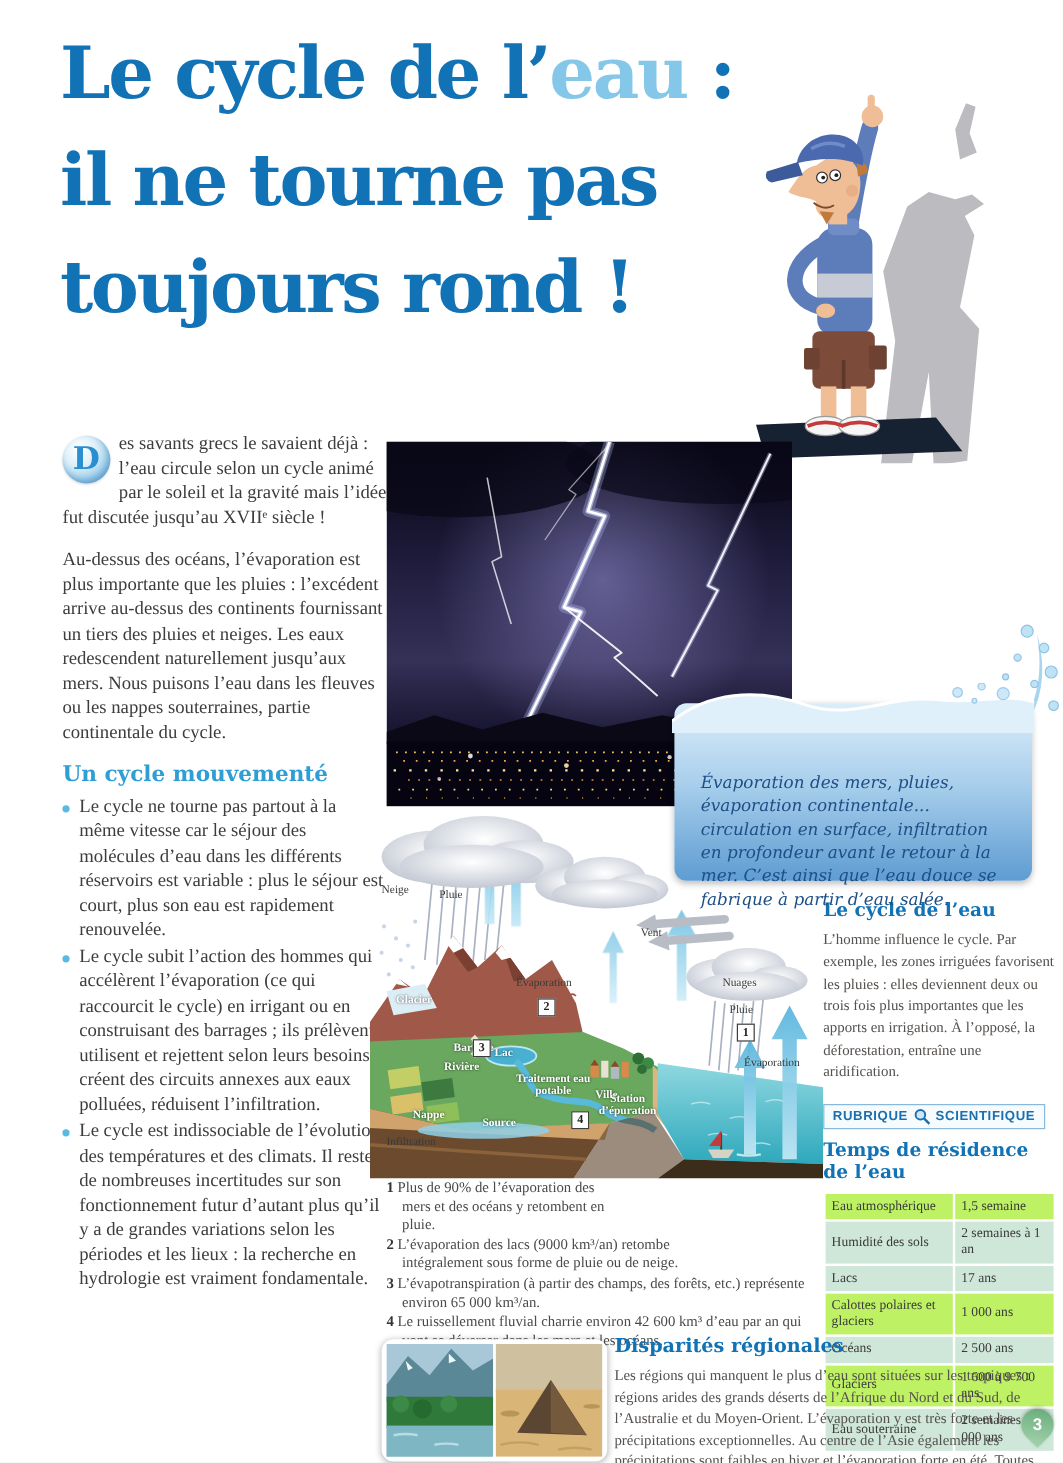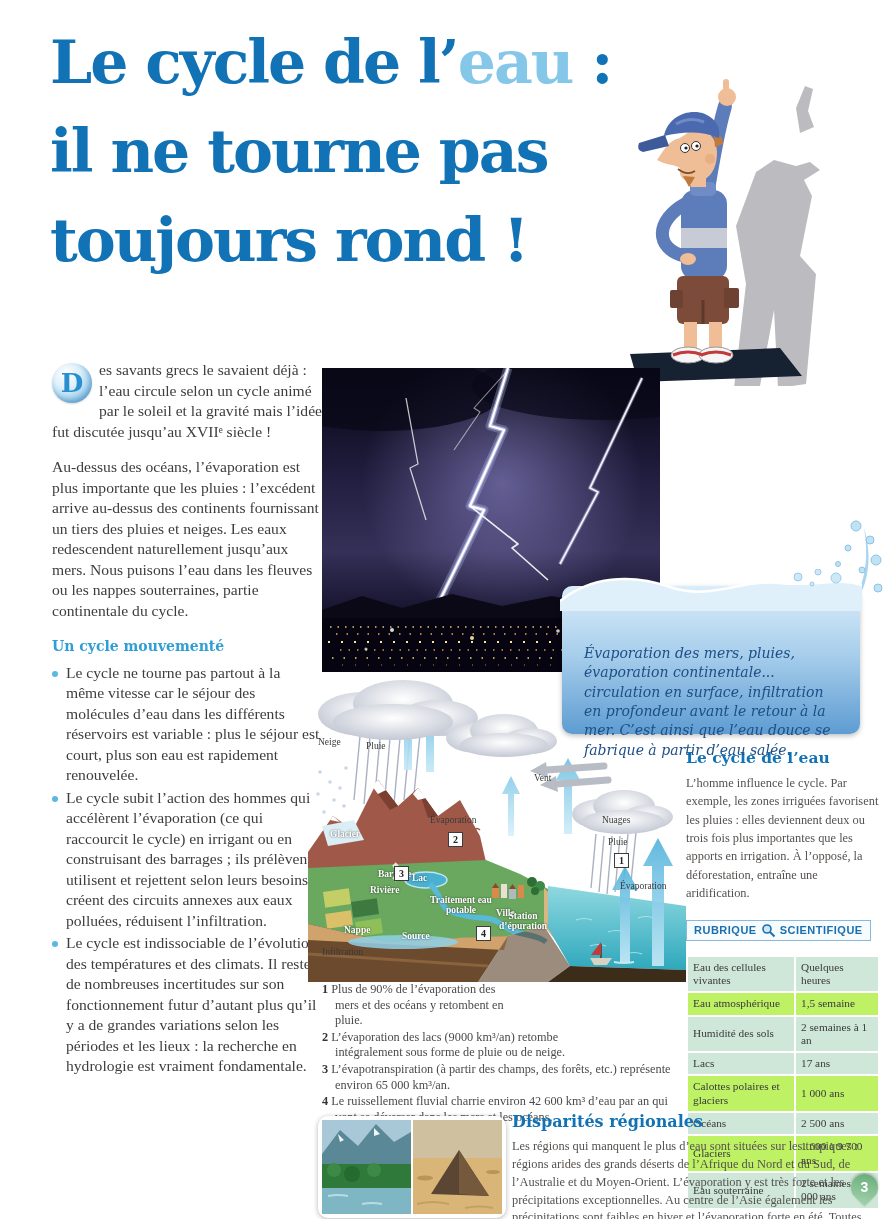--- a/index.html
+++ b/index.html
@@ -13,21 +13,21 @@
   
   .cartoon{position:absolute;left:628px;top:52px;width:195px;height:334px;}
   
   .leftcol{position:absolute;left:52px;top:360px;width:270px;font-size:15.6px;line-height:20.5px;}
   .leftcol p{margin:0 0 15px 0;}
   .dropcap{float:left;width:40px;height:40px;margin:3px 7px 0 0;border-radius:50%;
            background:radial-gradient(circle at 35% 28%,#ffffff 0%,#dff0fa 35%,#9fd0ec 70%,#74b4de 100%);
            box-shadow:inset -2px -3px 5px rgba(40,110,170,.45),0 1px 2px rgba(0,0,0,.15);
            font-family:"DejaVu Serif",serif;font-weight:bold;font-size:26px;color:#2a8fd0;
            text-align:center;line-height:40px;}
-  .subhead{font-family:"DejaVu Serif",serif;font-weight:bold;font-size:14px;color:#2e9ed5;margin:4px 0 6px 0;}
+  .subhead{font-family:"DejaVu Serif",serif;font-weight:bold;font-size:18px;color:#2e9ed5;margin:4px 0 6px 0;}
   ul.bullets{margin:0;padding:0;list-style:none;}
   ul.bullets li{position:relative;padding-left:14px;margin:0 0 2px 0;}
   ul.bullets li::before{content:"";position:absolute;left:0;top:8px;width:6px;height:6px;border-radius:50%;background:#5bb8e0;}
   
   .photo{position:absolute;left:322px;top:368px;width:338px;height:304px;overflow:hidden;}
   
   .caption{position:absolute;left:562px;top:586px;width:298px;height:148px;z-index:6;
            border-radius:10px;background:linear-gradient(180deg,#dcedfa 0%,#a9cfec 45%,#5e9cd2 100%);
            box-shadow:0 2px 5px rgba(0,0,0,.25);}
   .caption .wave{position:absolute;left:-2px;top:-17px;width:302px;height:42px;}
@@ -400,26 +400,23 @@
     <div class="sb-h">Le cycle de l’eau</div>
     <p class="sb-p">L’homme influence le cycle. Par exemple, les zones irriguées favorisent les pluies : elles deviennent deux ou trois fois plus importantes que les apports en irrigation. À l’opposé, la déforestation, entraîne une aridification.</p>
     <div class="badge">
       <span>RUBRIQUE</span>
       <svg width="15" height="15" viewBox="0 0 15 15">
         <circle cx="6" cy="6" r="4" fill="#cfe6f6" stroke="#1b6fae" stroke-width="1.6"></circle>
         <line x1="9" y1="9" x2="13.5" y2="13.5" stroke="#1b6fae" stroke-width="2"></line>
       </svg>
       <span>SCIENTIFIQUE</span>
     </div>
+    <div class="sb-h">Temps de résidence de l’eau</div>
     <table class="res">
       <tbody>
-        <tr class="t-green">
-            <td class="c1">Eau des cellules vivantes</td>
-            <td>Quelques heures</td>
-          </tr>
         <tr class="t-purple">
             <td class="c1">Eau atmosphérique</td>
             <td>1,5 semaine</td>
           </tr>
         <tr class="t-green">
             <td class="c1">Humidité des sols</td>
             <td>2 semaines à 1 an</td>
           </tr>
         <tr class="t-green">
             <td class="c1">Lacs</td>

